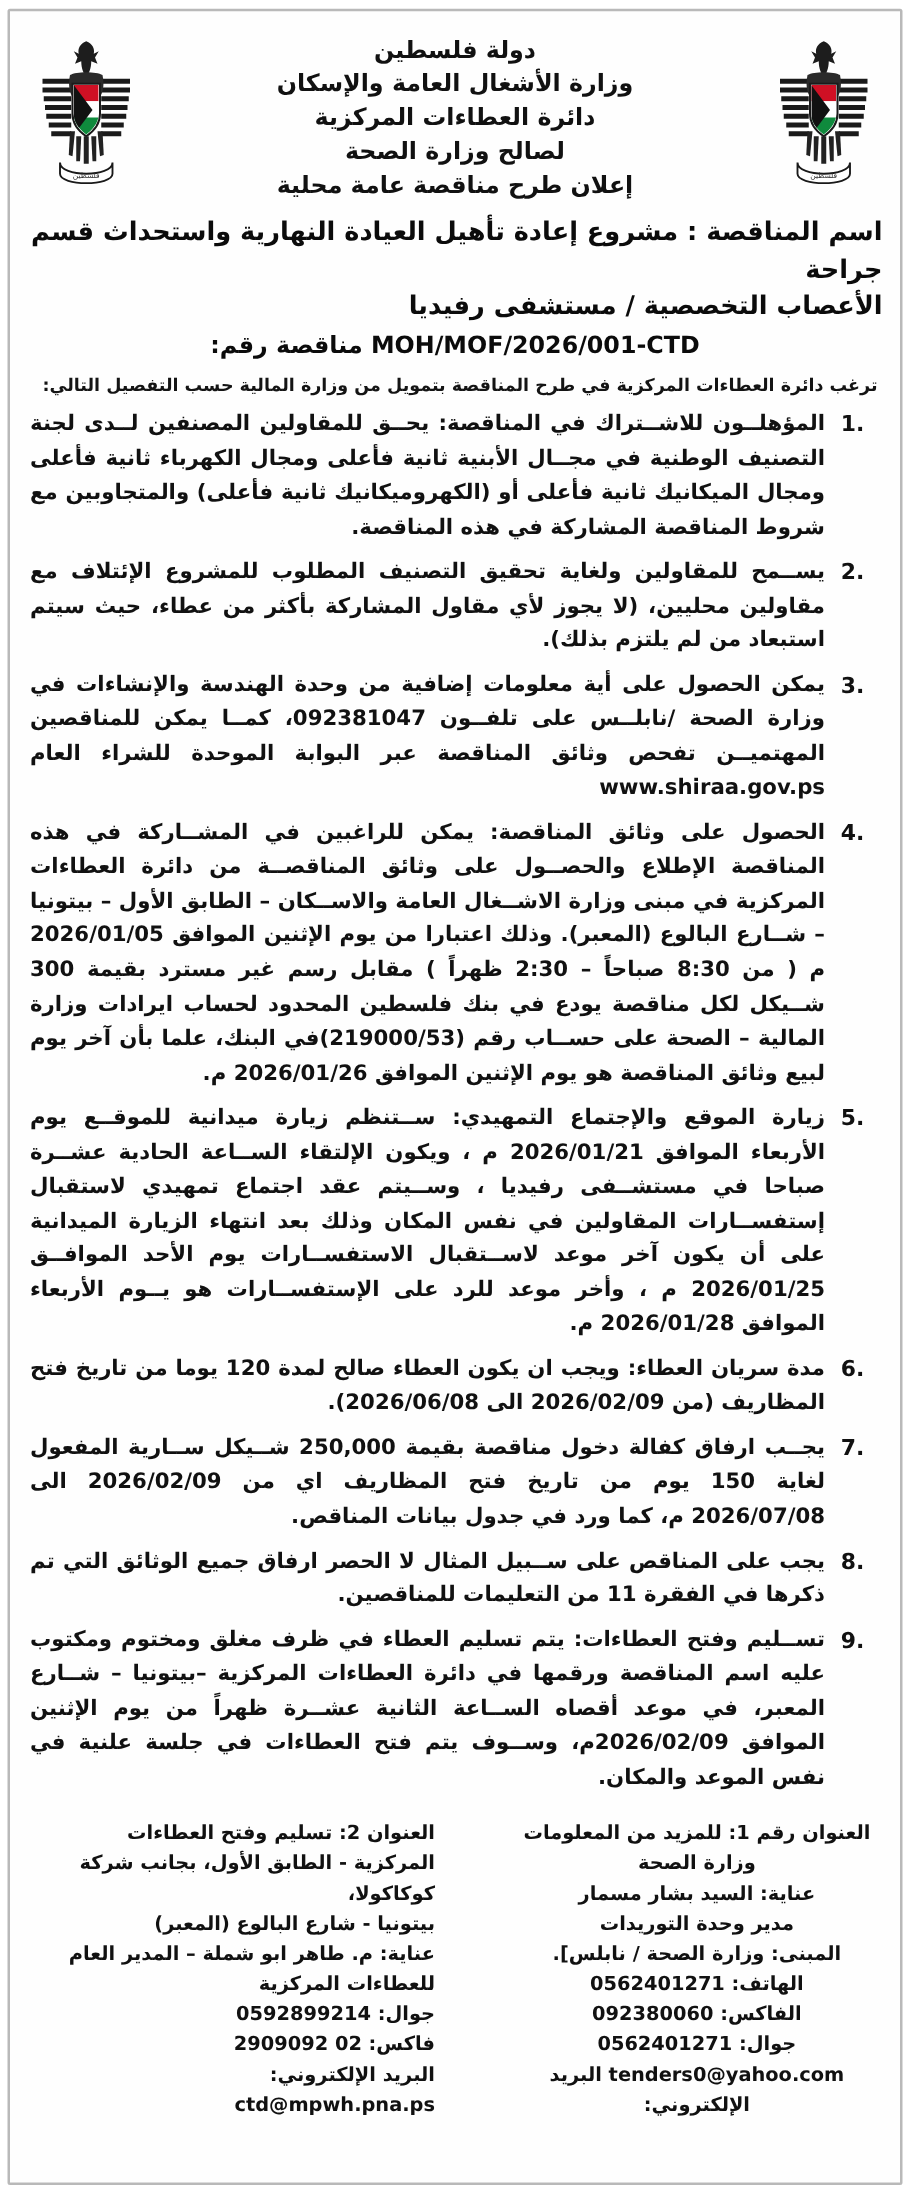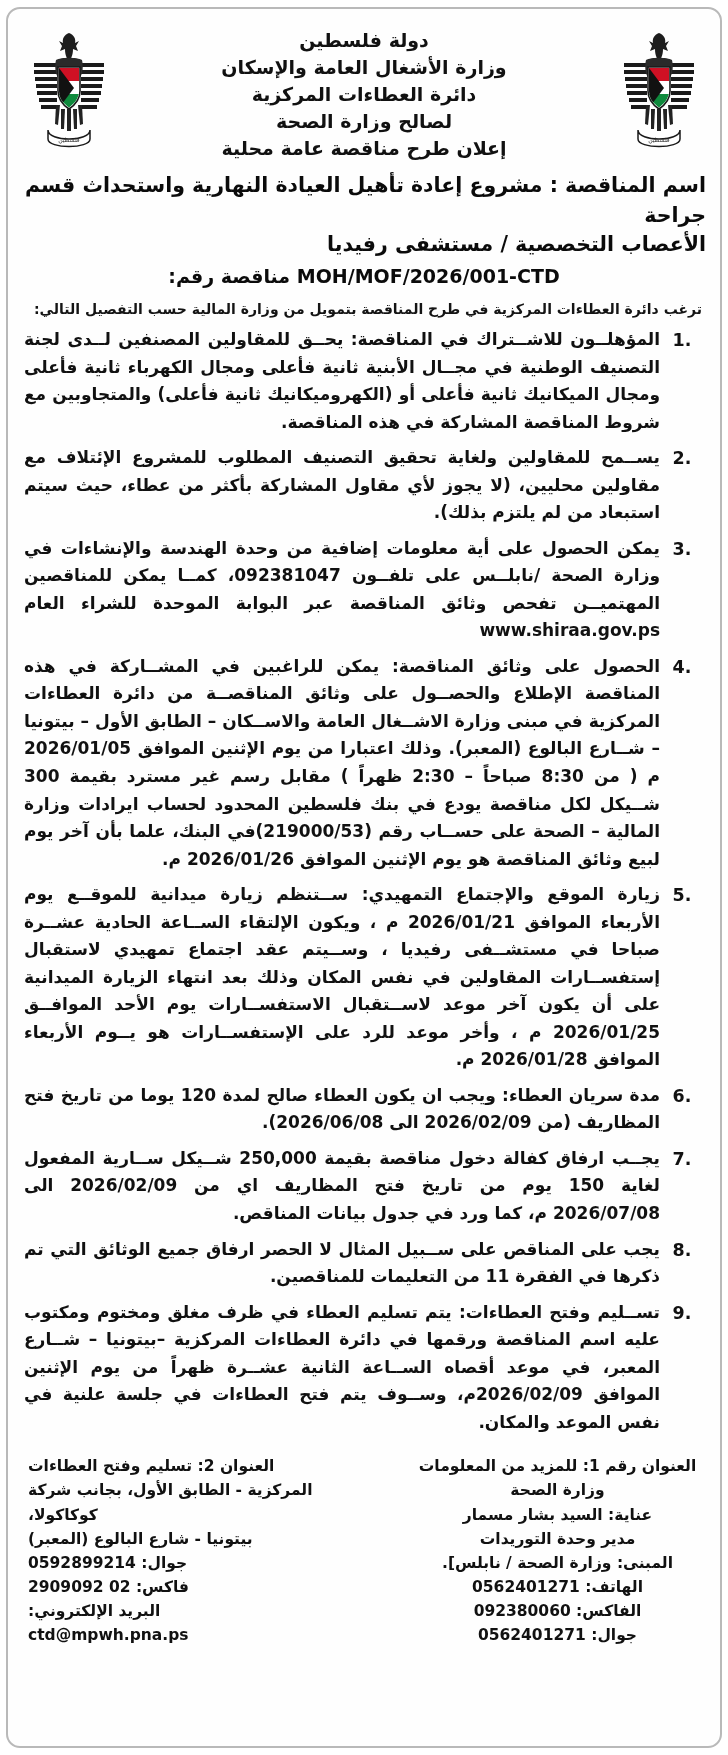--- a/index.html
+++ b/index.html
@@ -21,21 +21,21 @@
     overflow: hidden;
   }
   .sheet {
     position: absolute;
     left: 6px;
     top: 7px;
     width: 716px;
     height: 1741px;
     box-sizing: border-box;
     border: 2px solid #b9b9b9;
-    border-radius: 14px;
+    border-radius: 2px;
     background: #fefefe;
     padding: 10px 14px 10px 14px;
   }
 
   
   .header {
     position: relative;
     min-height: 150px;
   }
   .emblem {
@@ -127,21 +127,21 @@
   }
   .contact-col {
     flex: 0 0 auto;
     font-size: 15.5px;
     font-weight: bold;
     color: #111;
     line-height: 1.56;
   }
   .contact-col.right { width: 285px; text-align: right; }
   .contact-col.left  { width: 320px; text-align: center; }
-  .contact-col.left .cl { text-align: left; }
+  .contact-col.left .cl { text-align: right; }
   .contact-col.right .cl { text-align: center; }
   .cl { white-space: normal; }
   .mail { direction: ltr; unicode-bidi: embed; }
 </style>
 </head>
 <body>
 
 <div class="page">
   <div class="sheet">
 
@@ -314,26 +314,31 @@
 
       <div class="contact-col right">
         <div class="cl">العنوان رقم 1: للمزيد من المعلومات</div>
         <div class="cl">وزارة الصحة</div>
         <div class="cl">عناية: السيد بشار مسمار</div>
         <div class="cl">مدير وحدة التوريدات</div>
         <div class="cl">المبنى: وزارة الصحة / نابلس].</div>
         <div class="cl">الهاتف: 0562401271</div>
         <div class="cl">الفاكس: 092380060</div>
         <div class="cl">جوال: 0562401271</div>
+        <div class="cl">
+          <span class="mail">tenders0@yahoo.com</span>
+          <span>البريد الإلكتروني:</span>
+        </div>
       </div>
 
       <div class="contact-col left">
         <div class="cl">العنوان 2: تسليم وفتح العطاءات</div>
         <div class="cl">المركزية - الطابق الأول، بجانب شركة كوكاكولا،</div>
         <div class="cl">بيتونيا - شارع البالوع (المعبر)</div>
+        <div class="cl">عناية: م. طاهر ابو شملة – المدير العام للعطاءات المركزية</div>
         <div class="cl">جوال: 0592899214</div>
         <div class="cl">فاكس: 02 2909092</div>
         <div class="cl">البريد الإلكتروني:</div>
         <div class="cl mail">ctd@mpwh.pna.ps</div>
 
       </div>
 
     </div>
 
   </div>

